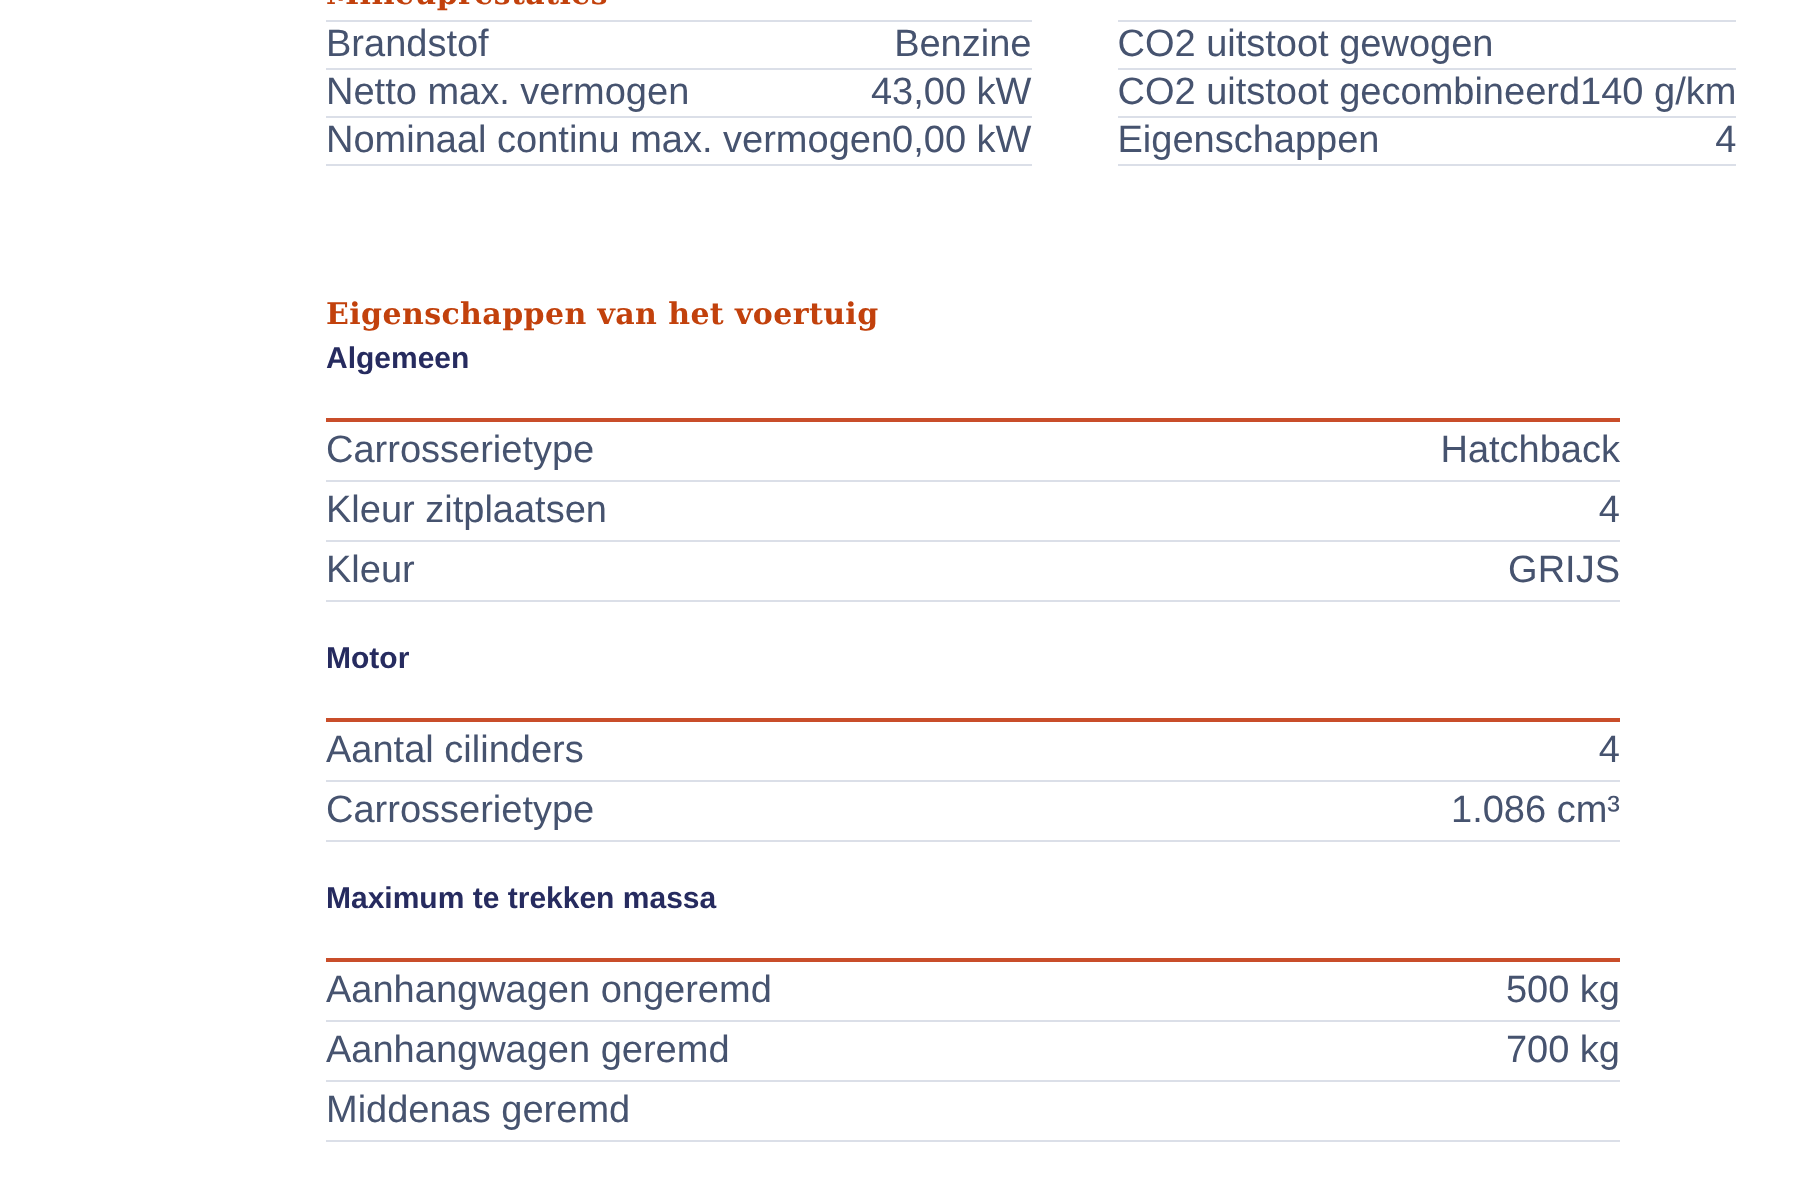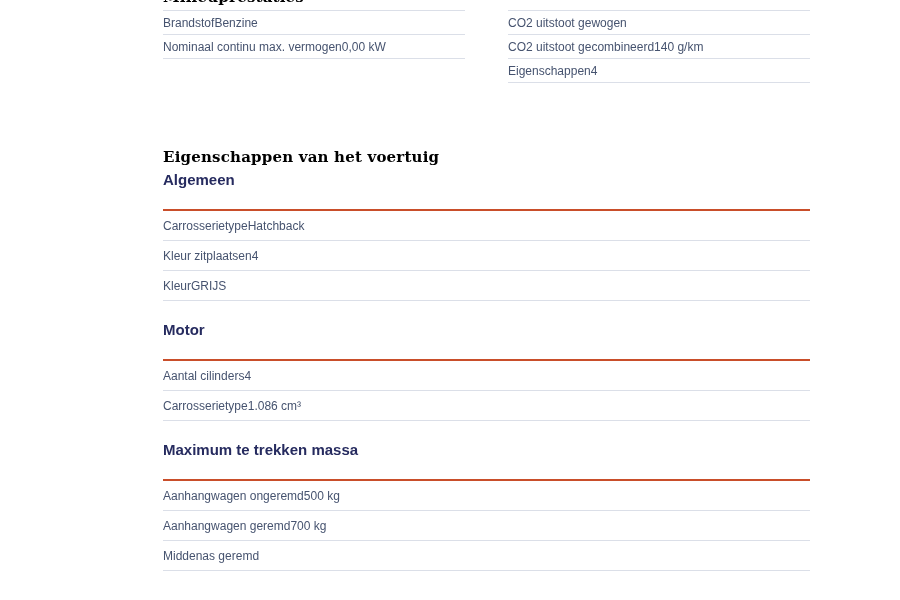--- a/index.html
+++ b/index.html
@@ -21,39 +21,40 @@
     left: 163px;
     top: 0;
     width: 647px;
   }
   
   .slab-heading {
     font-family: "DejaVu Serif", serif;
     font-weight: bold;
     font-size: 15px;
     line-height: 20px;
-    color: #000000;
+    color: #c2410c;
     letter-spacing: 0.2px;
   }
   .slab-heading.clipped { margin-top: -13px; }
   
   .cols {
     display: grid;
     grid-template-columns: 1fr 1fr;
     column-gap: 43px;
     margin-top: 3px;
   }
   .col { border-top: 1px solid #dbdfe8; }
   .col .spec-row { height: 24px; }
   
   .spec-row {
     display: flex;
+    justify-content: space-between;
     align-items: center;
     border-bottom: 1px solid #dbdfe8;
-    font-size: 12px;
+    font-size: 19px;
     color: #46536f;
   }
   .spec-label { white-space: nowrap; }
   .spec-value { white-space: nowrap; text-align: right; }
   
   .eigenschappen-title { margin-top: 64px; }
   .subsection { margin-top: 20px; }
   .subsection.first { margin-top: 4px; }
   .subsection-heading {
     font-family: "Liberation Sans", sans-serif;
@@ -73,20 +74,24 @@
 <div class="page">
   <div class="content">
 
     <div class="slab-heading clipped">Milieuprestaties</div>
 
     <div class="cols">
       <div class="col">
         <div class="spec-row">
           <span class="spec-label">Brandstof</span>
           <span class="spec-value">Benzine</span>
+        </div>
+        <div class="spec-row">
+          <span class="spec-label">Netto max. vermogen</span>
+          <span class="spec-value">43,00 kW</span>
         </div>
         <div class="spec-row">
           <span class="spec-label">Nominaal continu max. vermogen</span>
           <span class="spec-value">0,00 kW</span>
         </div>
       </div>
       <div class="col">
         <div class="spec-row">
           <span class="spec-label">CO2 uitstoot gewogen</span>
           <span class="spec-value"></span>

